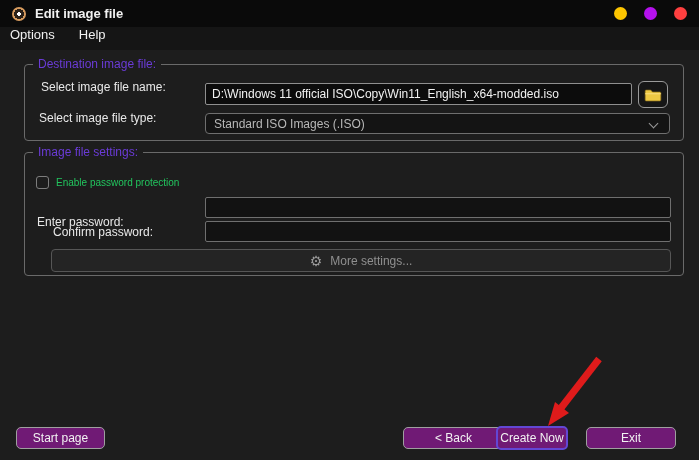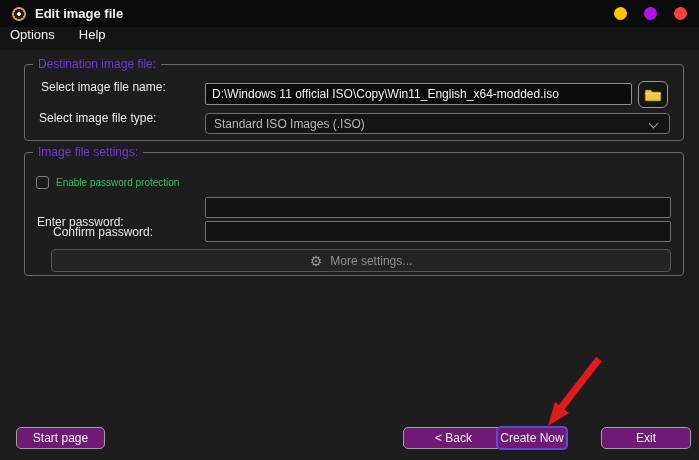--- a/index.html
+++ b/index.html
@@ -100,21 +100,21 @@
 
   <div class="footer-btn" style="left:16px;top:427px;width:89px;height:22px;">
     <span>Start page</span>
   </div>
   <div class="footer-btn" style="left:403px;top:427px;width:101px;height:22px;">
     <span>&lt; Back</span>
   </div>
   <div class="footer-btn primary-btn" style="left: 496px; top: 426px; width: 72px; height: 24px; border-color: rgb(98, 71, 213);">
     <span>Create Now</span>
   </div>
-  <div class="footer-btn" style="left:601px;top:427px;width:90px;height:22px;">
+  <div class="footer-btn" style="left:586px;top:427px;width:90px;height:22px;">
     <span>Exit</span>
   </div>
 
   <svg class="arrow-svg" viewBox="0 0 72 76">
     <line x1="64" y1="3" x2="26" y2="52" stroke-width="7" style="stroke: rgb(223, 27, 27);"></line>
     <polygon points="13,70 34,57 20,46" style="fill: rgb(223, 27, 27);"></polygon>
   </svg>
 
 </div>
 

